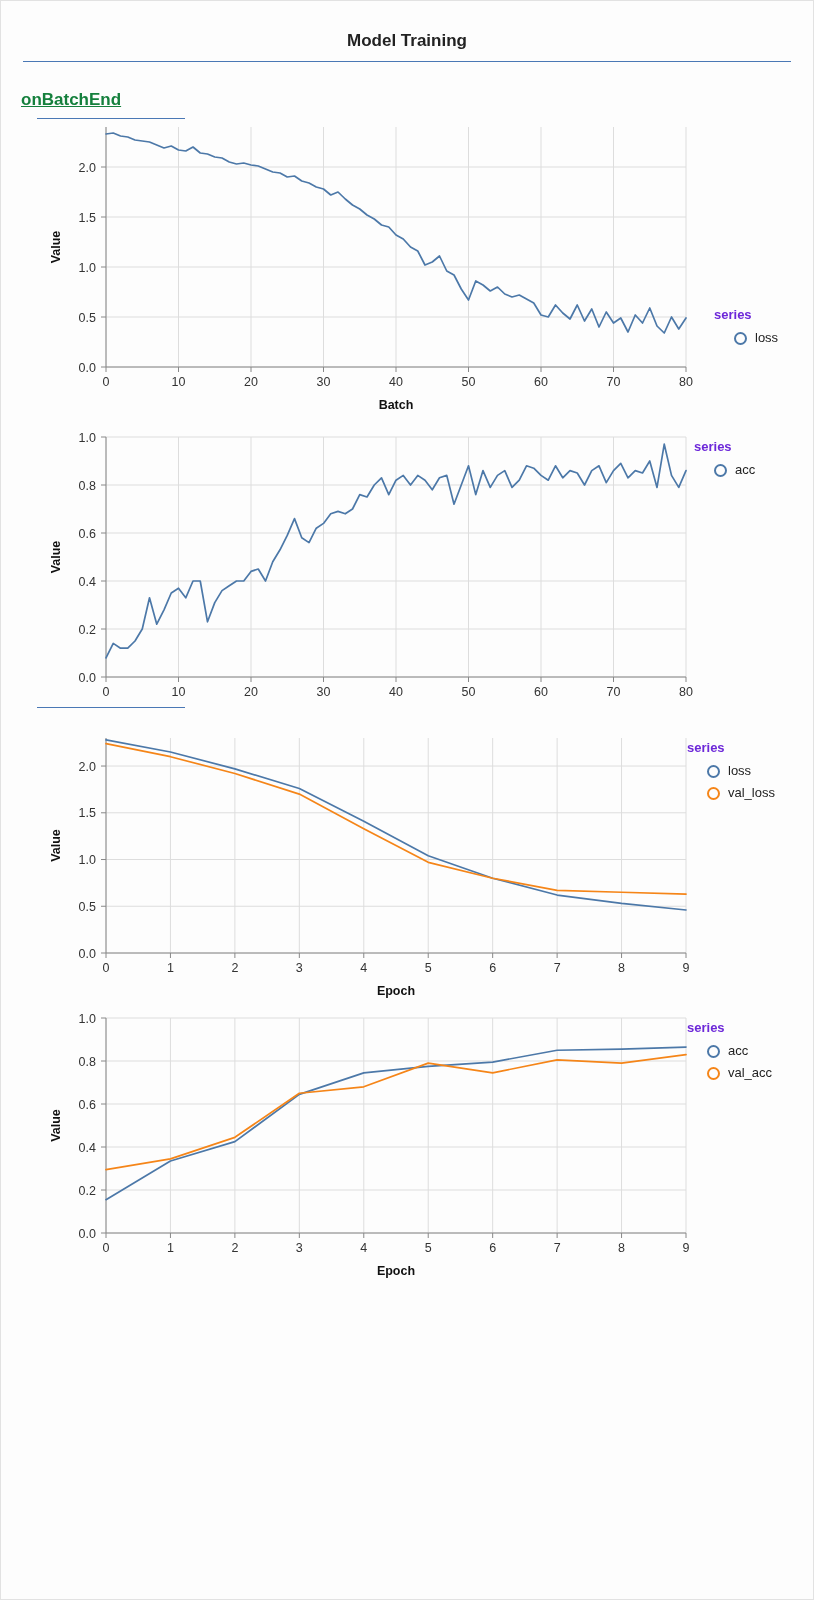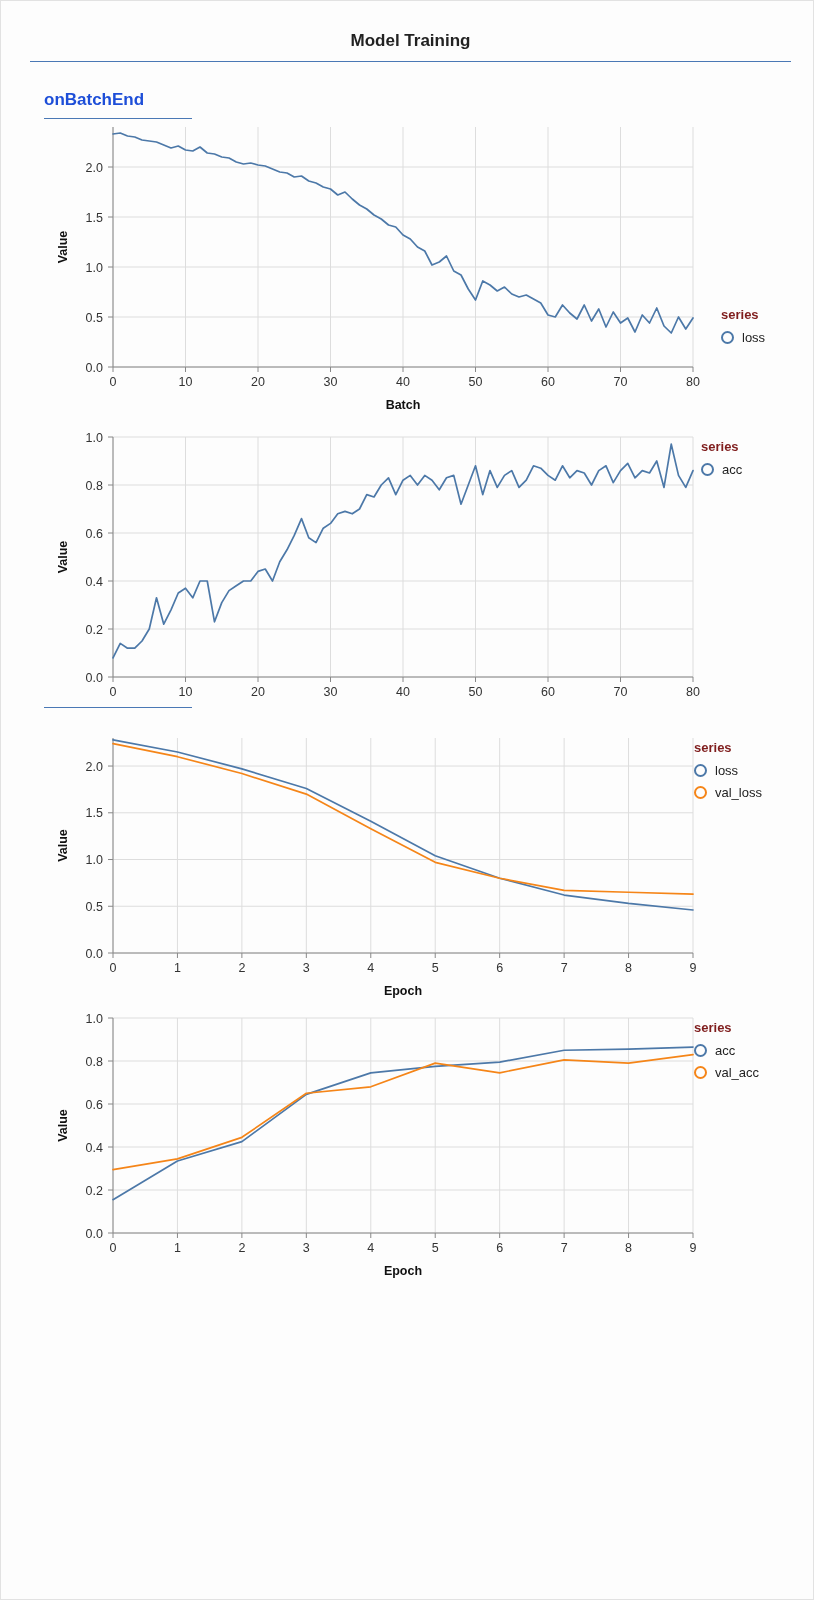--- a/index.html
+++ b/index.html
@@ -9,40 +9,40 @@
     font-family: "Liberation Sans", sans-serif;
   }
   #page {
     width: 814px;
     height: 1600px;
     background: #fdfdfd;
     box-sizing: border-box;
     border: 1px solid #e2e2e2;
     position: relative;
     overflow: hidden;
-    padding-left: 7px;
   }
   .page-title {
     text-align: center;
     font-size: 17px;
     font-weight: bold;
     color: #222;
     padding-top: 30px;
     padding-bottom: 10px;
   }
   .title-rule {
     height: 1px;
     background: #4a78b5;
     margin: 0 22px 0 22px;
   }
   .section-title {
     font-size: 17px;
     font-weight: bold;
-    color: #1d4ed8;
-    margin: 28px 0 0 36px;
+    color: #15803d;
+    margin: 28px 0 0 20px;
+    text-decoration: underline;
   }
   .section-rule {
     height: 1px;
     background: #4a78b5;
     width: 148px;
     margin: 8px 0 0 36px;
   }
   .plot-block {
     position: relative;
     width: 814px;
@@ -53,26 +53,27 @@
   }
   .legend {
     position: absolute;
     font-size: 13px;
     color: #222;
   }
   .legend-title {
     font-weight: bold;
     font-size: 13px;
     margin-bottom: 8px;
-    color: #7f1d1d;
+    color: #6d28d9;
   }
   .legend-item {
     display: flex;
-    align-items: center;
+    align-items: flex-end;
     margin-bottom: 7px;
+    margin-left: 20px;
   }
   .legend-marker {
     width: 13px;
     height: 13px;
     border-radius: 50%;
     border: 2px solid #4c78a8;
     margin-right: 8px;
     box-sizing: border-box;
     background: transparent;
   }

